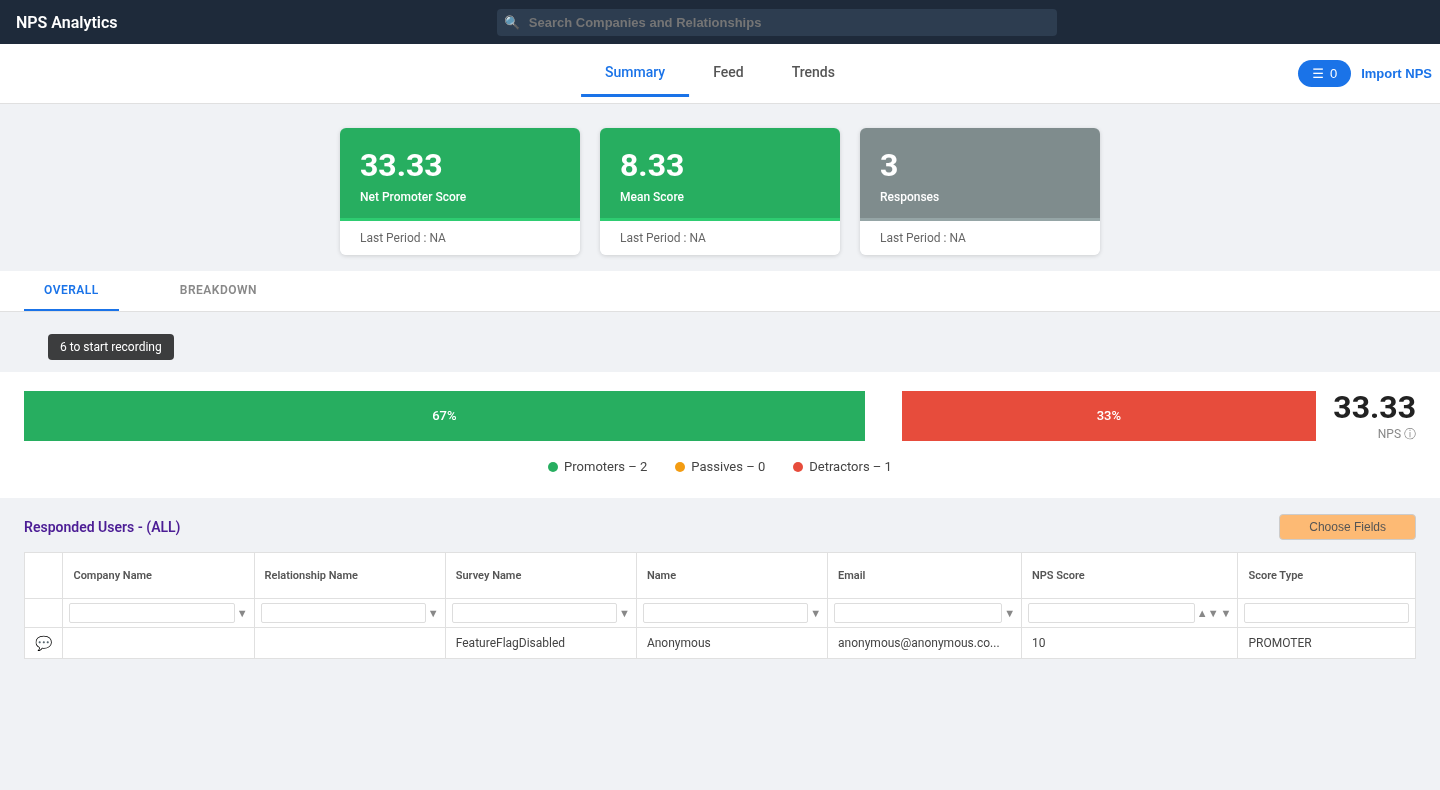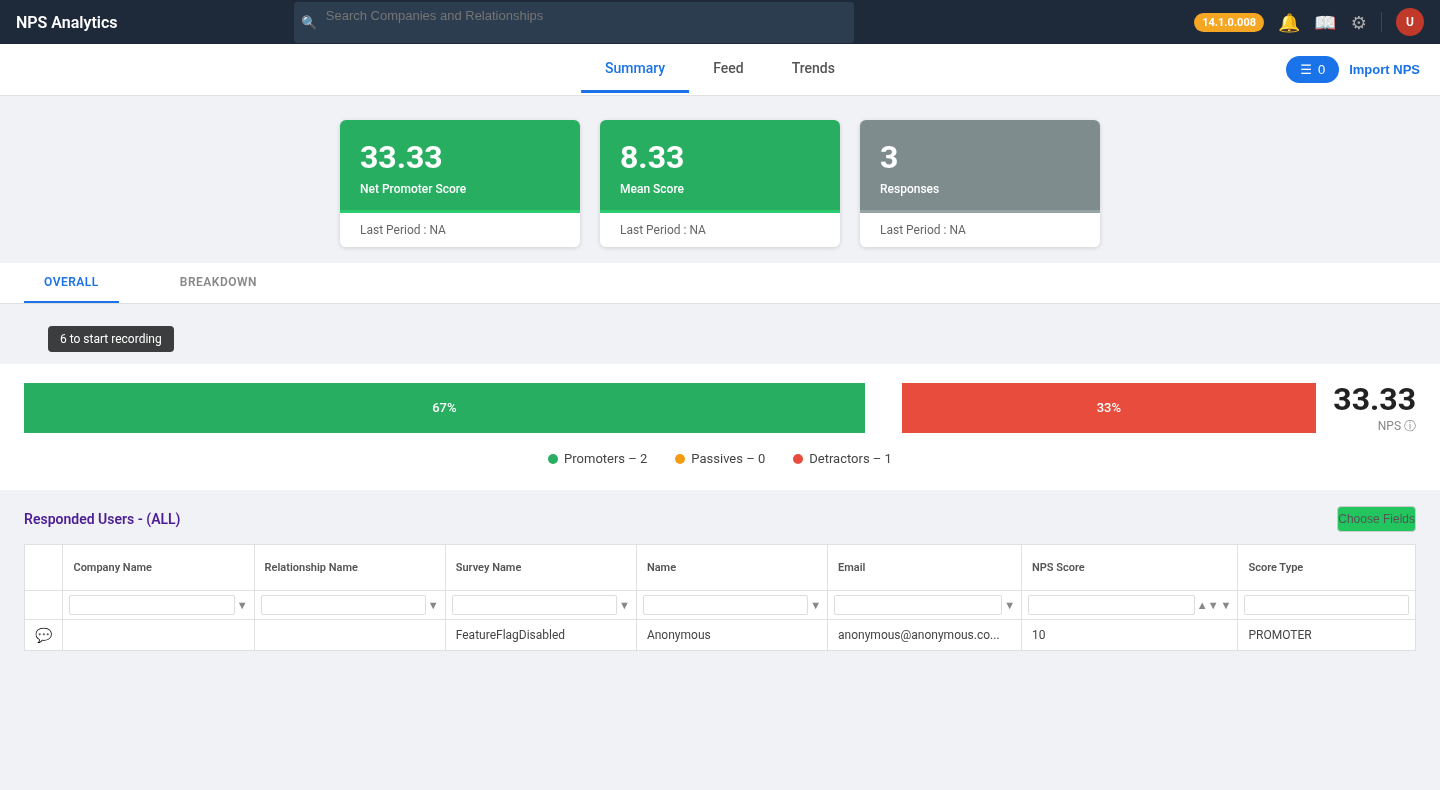--- a/index.html
+++ b/index.html
@@ -21,27 +21,28 @@
       white-space: nowrap;
     }
     .search-bar {
       flex: 1;
       max-width: 560px;
       margin: 0 auto;
       position: relative;
     }
     .search-bar input {
       width: 100%;
-      padding: 6px 12px 20px 32px;
+      padding: 6px 12px 6px 32px;
       border-radius: 4px;
       border: none;
       background: #2d3d50;
       color: #fde047;
       font-size: 13px;
       outline: none;
+      font-weight: bold;
     }
     .search-icon-wrap {
       position: absolute;
       left: 8px;
       top: 50%;
       transform: translateY(-50%);
       color: #888;
       font-size: 13px;
     }
     .nav-right {
@@ -80,22 +81,22 @@
       font-size: 12px;
       font-weight: 600;
     }
 
     
     .tab-bar {
       background: #fff;
       border-bottom: 1px solid #e0e0e0;
       display: flex;
       align-items: center;
-      padding: 0 20px;
-      height: 52px;
+      padding: 0 8px;
+      height: 60px;
       position: relative;
     }
     .tabs-center {
       display: flex;
       align-items: center;
       gap: 0;
       position: absolute;
       left: 50%;
       transform: translateX(-50%);
     }
@@ -301,24 +302,24 @@
       align-items: center;
       margin-bottom: 12px;
     }
     .table-title {
       font-size: 14px;
       font-weight: 600;
       color: #4c1d95;
     }
     .choose-fields-btn {
       border: 1px solid #ccc;
-      background: #22c55e;
+      background: #fdba74;
       color: #555;
       font-size: 12px;
-      padding: 5px 0;
+      padding: 5px 29px;
       border-radius: 4px;
       cursor: pointer;
     }
 
     .data-table {
       width: 100%;
       border-collapse: collapse;
       background: #fff;
       font-size: 12px;
     }
@@ -369,28 +370,20 @@
     }
   </style>
 </head>
 <body>
 
 <nav class="top-nav">
   <span class="app-title">NPS Analytics</span>
   <div class="search-bar">
     <span class="search-icon-wrap">🔍</span>
     <input type="text" placeholder="Search Companies and Relationships" style="">
-  </div>
-  <div class="nav-right">
-    <span class="version-badge">14.1.0.008</span>
-    <span class="nav-icon">🔔</span>
-    <span class="nav-icon">📖</span>
-    <span class="nav-icon">⚙</span>
-    <div class="nav-divider"></div>
-    <div class="avatar">U</div>
   </div>
 </nav>
 
 <div class="tab-bar">
   <div class="tabs-center">
     <div class="tab active">Summary</div>
     <div class="tab">Feed</div>
     <div class="tab">Trends</div>
   </div>
   <div class="tab-actions">

